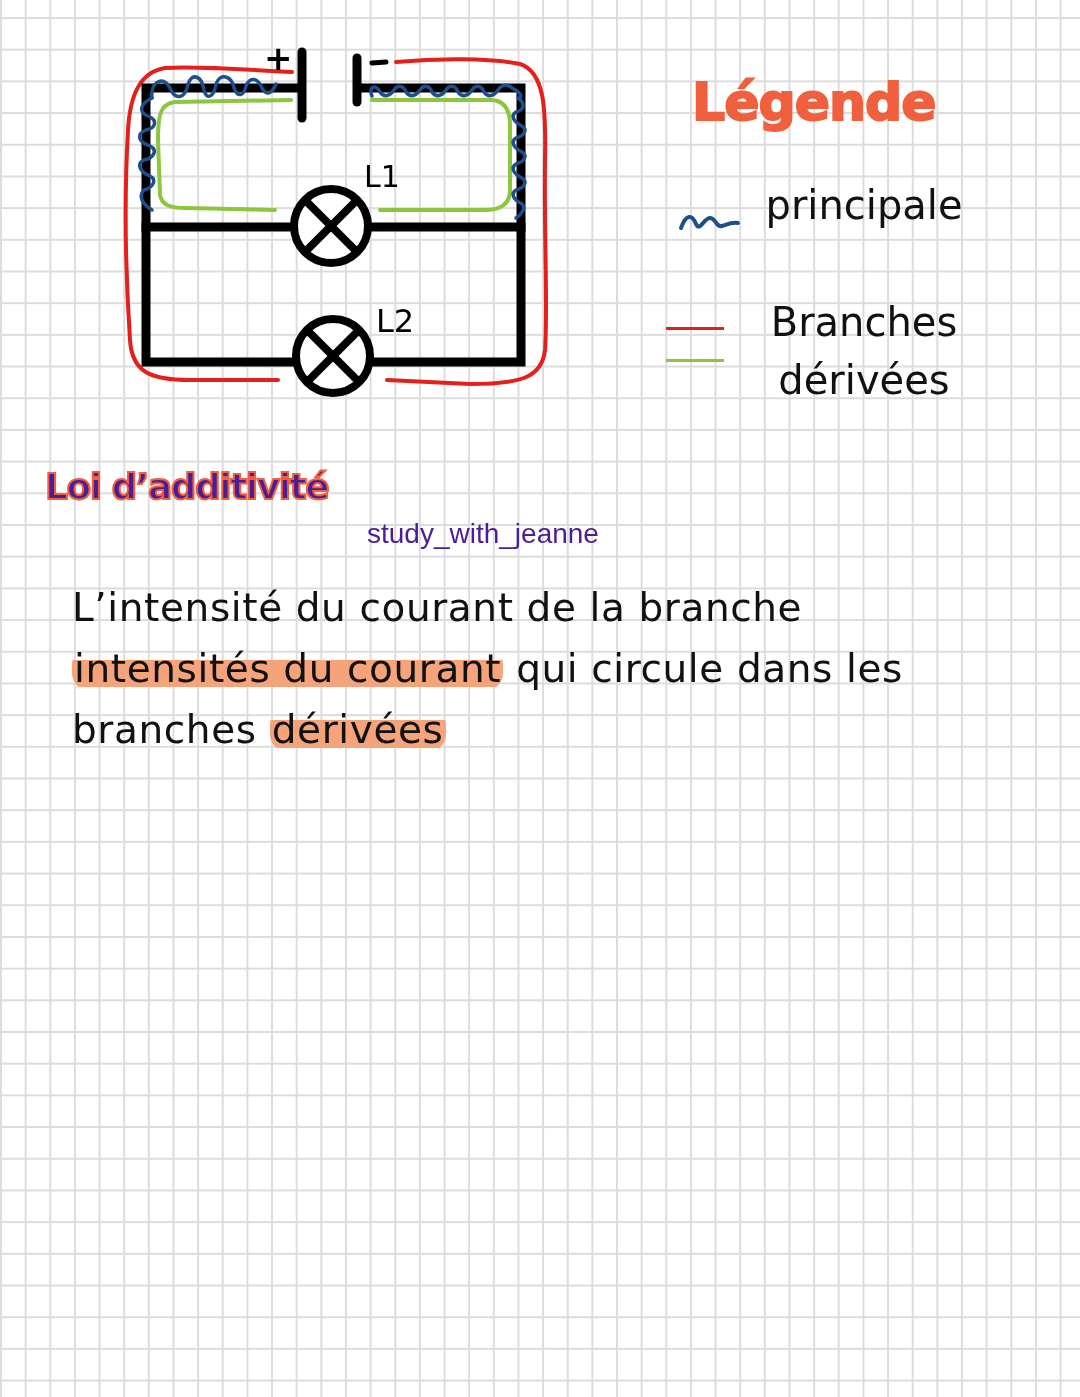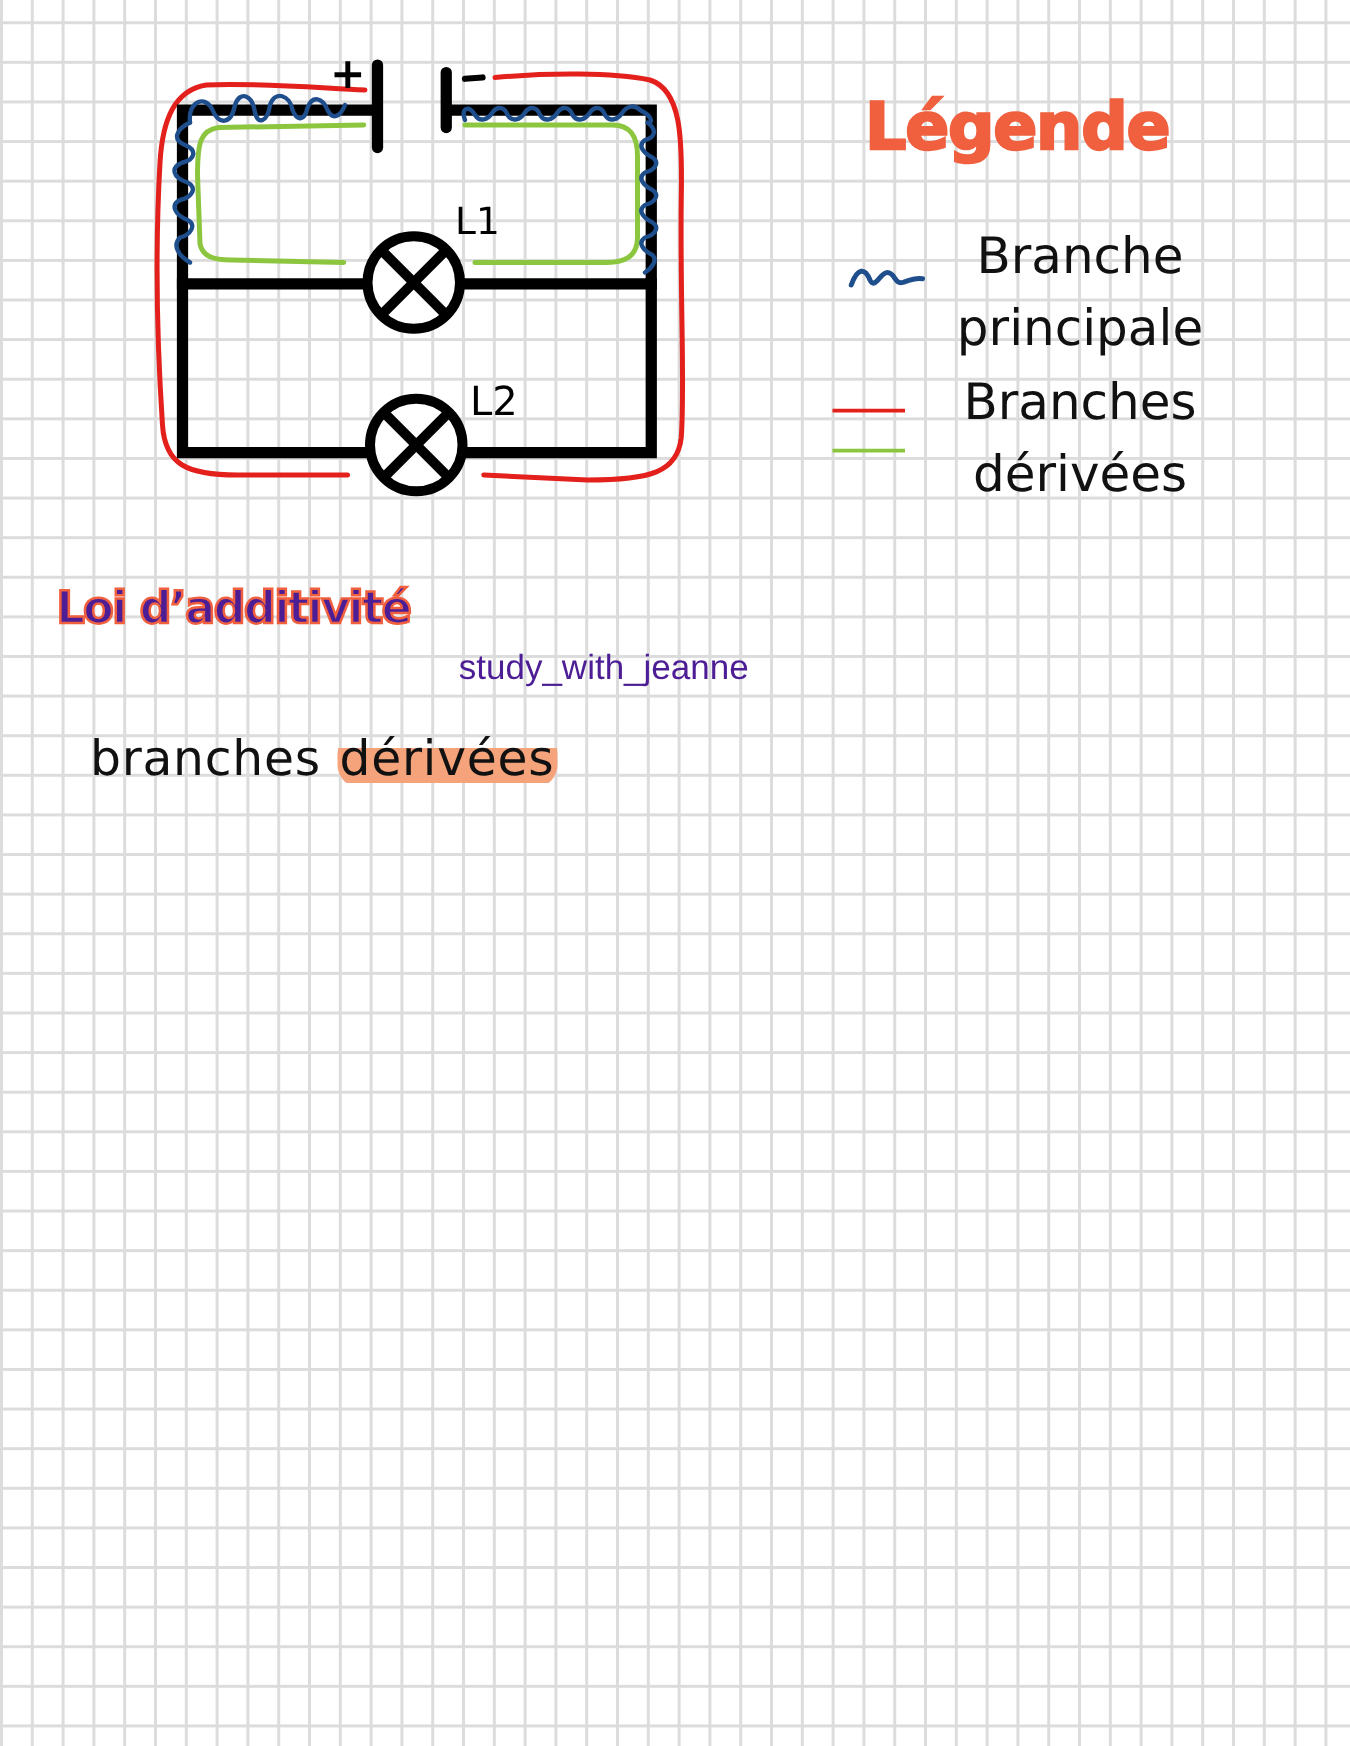--- a/index.html
+++ b/index.html
@@ -121,31 +121,36 @@
   <path d="M372,96 C368,86 376,84 380,92 C384,98 390,96 394,90 C398,84 404,86 406,92 C410,98 416,96 420,90 C424,84 430,86 432,92 C436,98 442,96 446,90 C450,84 456,86 458,92 C462,98 468,96 472,90 C476,84 482,86 484,92 C488,98 494,96 498,90 C502,84 508,84 512,88 C520,92 522,96 520,98" fill="none" stroke="#1F4E8C" stroke-width="3.5" stroke-linecap="round"></path>
   <path d="M518,98 C526,104 524,110 516,112 C510,116 514,122 522,126 C528,130 524,136 516,138 C510,142 514,148 522,152 C528,156 524,162 516,164 C510,168 514,174 522,178 C528,182 524,188 516,190 C510,194 514,200 522,204 C526,208 522,214 516,218" fill="none" stroke="#1F4E8C" stroke-width="3.5" stroke-linecap="round"></path>
 </svg>
 
 <div class="abs legend-title">Légende</div>
 
 <svg class="abs" style="left:678px; top:210px;" width="64" height="24" viewBox="0 0 64 24">
   <path d="M3,18 C8,4 14,4 18,14 C22,22 26,8 32,8 C38,8 38,18 44,16 C50,14 54,12 60,13" fill="none" stroke="#1F4E8C" stroke-width="4" stroke-linecap="round"></path>
 </svg>
 <div class="abs legend-text legend-main">
-  <div>Branche</div>
   <div>principale</div>
 </div>
 
 <div class="abs legend-line" style="left:666px; top:327px; width:58px; background:#E3201C;"></div>
 <div class="abs legend-line" style="left:666px; top:359px; width:58px; background:#8CC63F;"></div>
 <div class="abs legend-text legend-derived">
   <div>Branches</div>
   <div>dérivées</div>
 </div>
 
 <div class="abs section-title">Loi d’additivité</div>
 <div class="abs watermark">study_with_jeanne</div>
 
 <div class="abs body-text">
   <div class="body-line">
+    <span>L’intensité du courant de la branche</span>
+  </div>
+  <div class="body-line">
+    <span class="hl">intensités du courant</span><span> qui circule dans les</span>
+  </div>
+  <div class="body-line">
     <span>branches </span><span class="hl">dérivées</span>
   </div>
 </div>
 
 </body></html>

